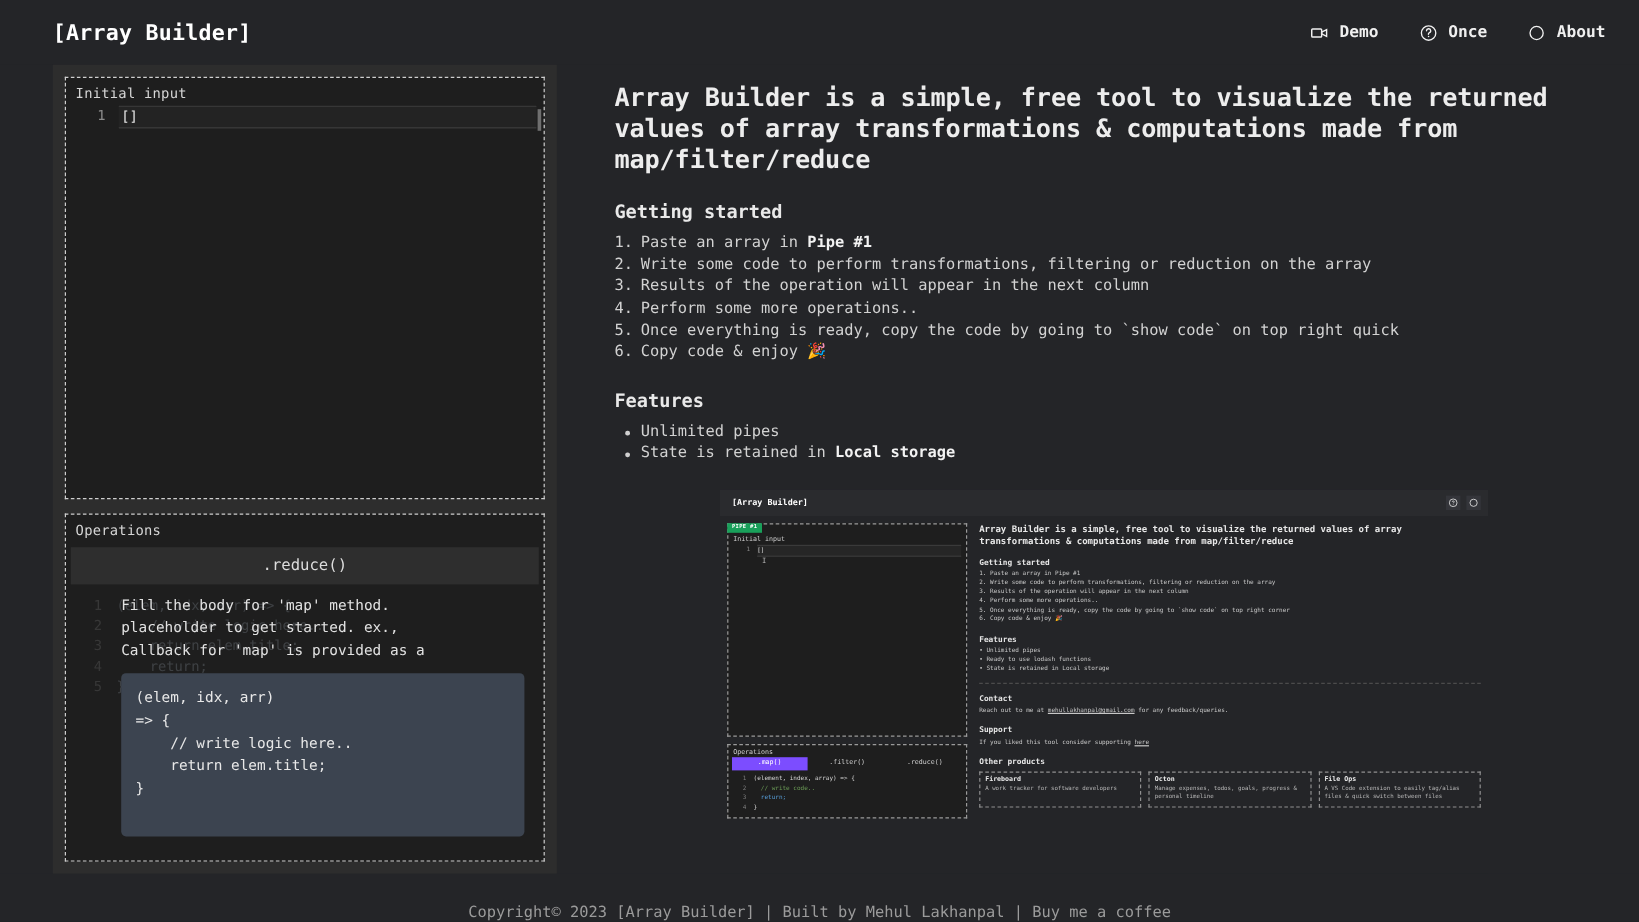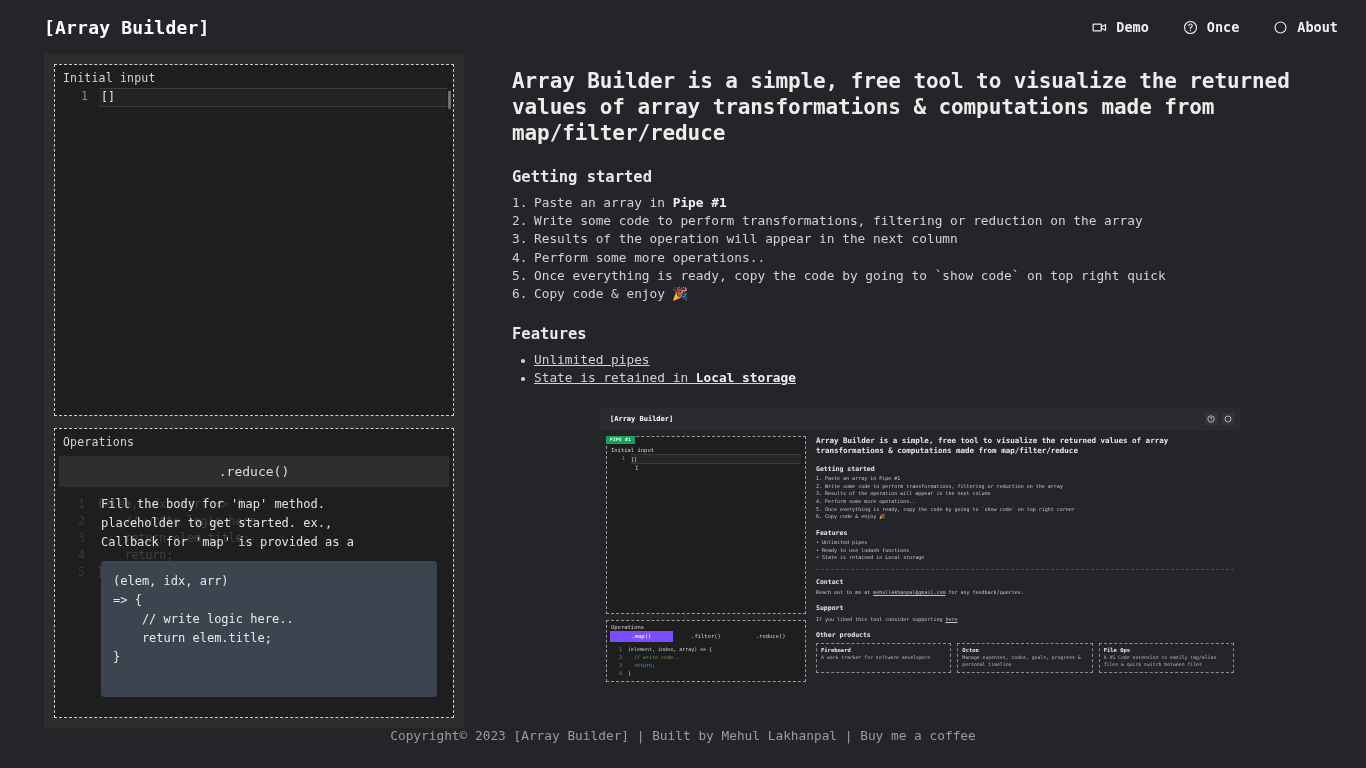--- a/index.html
+++ b/index.html
@@ -173,21 +173,21 @@
     font-size: 15.5px;
     font-weight: 700;
     color: #e9e9e9;
     margin-bottom: 8px;
   }
   ol.steps { list-style: none; font-size: 12.8px; line-height: 18.2px; color: #d2d2d2; }
   ol.steps li { display: flex; gap: 6px; }
   ol.steps .num { width: 16px; flex: 0 0 auto; }
   .sec-gap { height: 22px; }
   ul.feat { list-style: none; font-size: 12.8px; line-height: 18.2px; color: #d2d2d2; }
-  ul.feat li { position: relative; padding-left: 22px; text-decoration: underline; }
+  ul.feat li { position: relative; padding-left: 22px; }
   ul.feat li:before {
     content: "";
     position: absolute; left: 9px; top: 8px;
     width: 3.5px; height: 3.5px; border-radius: 50%;
     background: #cfcfcf;
   }
   b { font-weight: 700; color: #f2f2f2; }
 
   
   .preview {
@@ -259,21 +259,21 @@
   .pv-prods { display: flex; gap: 6px; margin-top: 4px; }
   .pv-prod {
     flex: 1; border: 1px dashed #8f8f8f; padding: 3px 4px 4px 4px; min-height: 30px;
   }
   .pv-prod-t { font-size: 5.5px; font-weight: 700; color: #ececec; margin-bottom: 2px; }
   .pv-prod-d { font-size: 4.8px; line-height: 6.6px; color: #b6b6b6; }
 
   
   .footer {
     height: 40px;
-    display: flex; align-items: flex-start; justify-content: center;
+    display: flex; align-items: flex-end; justify-content: center;
     font-size: 12.8px;
     color: #9b9b9b;
     background: #242528;
   }
 </style>
 </head>
 <body>
 
 <div class="topbar">
   <div class="brand">[Array Builder]</div>

